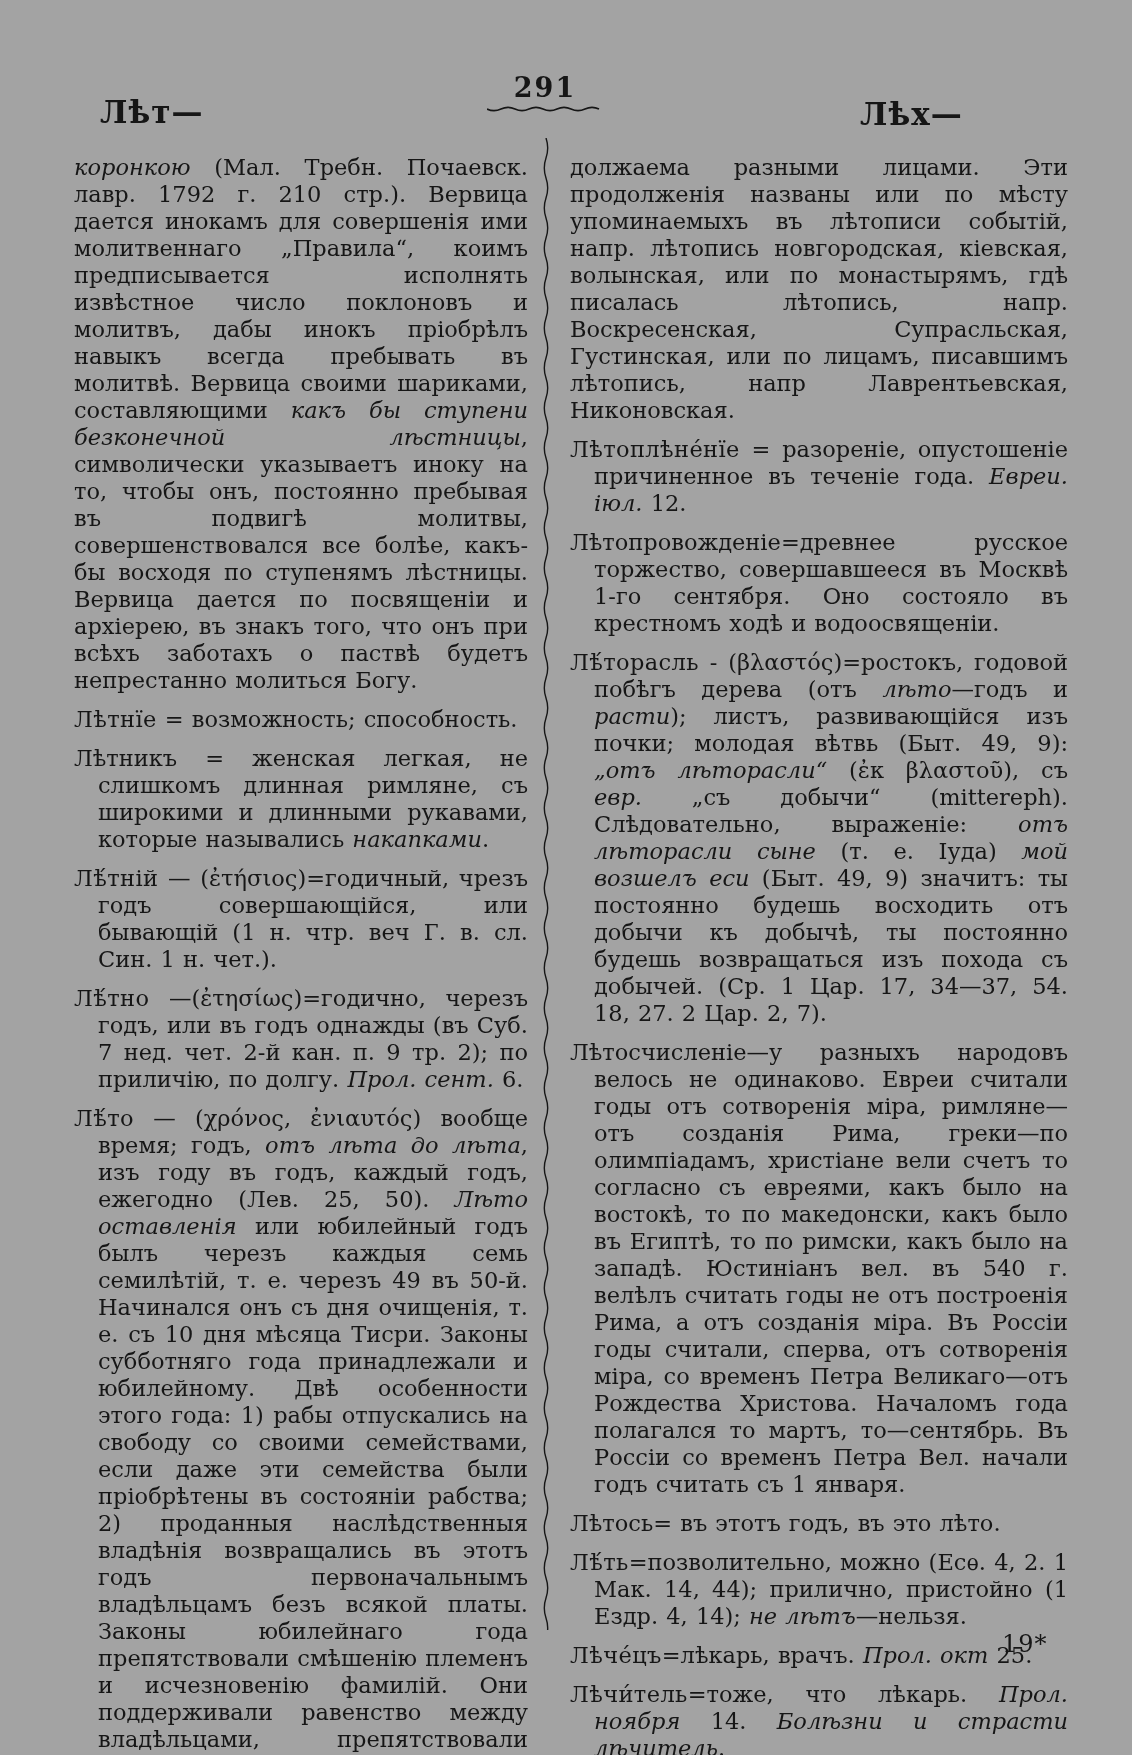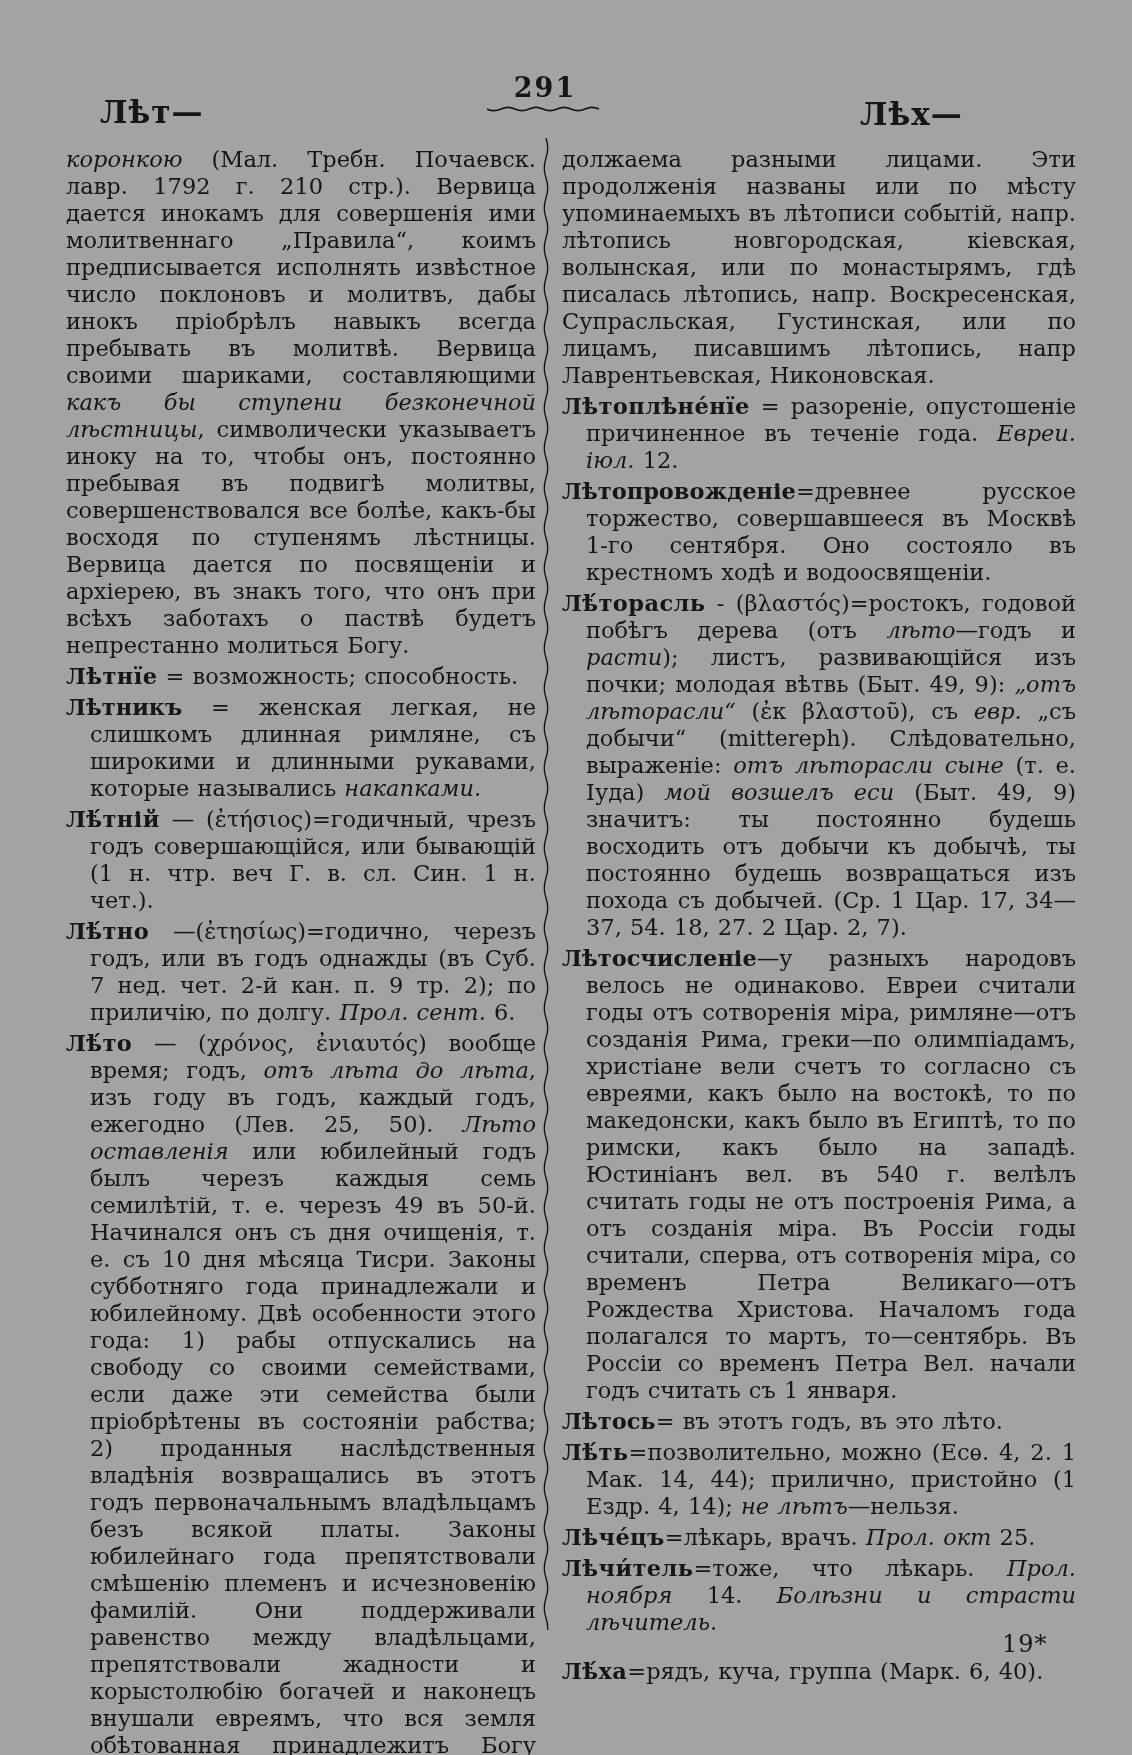--- a/index.html
+++ b/index.html
@@ -22,23 +22,23 @@
   }
   .pagenum{font-weight:bold;font-size:27px;letter-spacing:2px;}
   .pagenum-rule{display:block;margin:1px auto 0 auto;}
   .col{
     position:absolute;top:142px;
     font-size:22.5px;line-height:27px;text-align:justify;
     word-spacing:1px;
   }
   .col-left{left:62px;width:478px;}
   .col-right{left:558px;width:522px;}
-  .entry{margin:4px;padding-left:24px;text-indent:-24px;}
+  .entry{margin:12px;padding-left:24px;text-indent:-24px;}
   .cont{padding-left:0;text-indent:0;}
-  .headword{font-weight:bold;}
+  .headword{font-weight:normal;}
   .cs{letter-spacing:0.4px;}
   .i{font-style:italic;}
   .divider{position:absolute;left:541px;top:138px;}
   .signature{
     position:absolute;left:1002px;top:1630px;
     font-size:24px;letter-spacing:1px;
   }
 </style>
 </head>
 <body>

